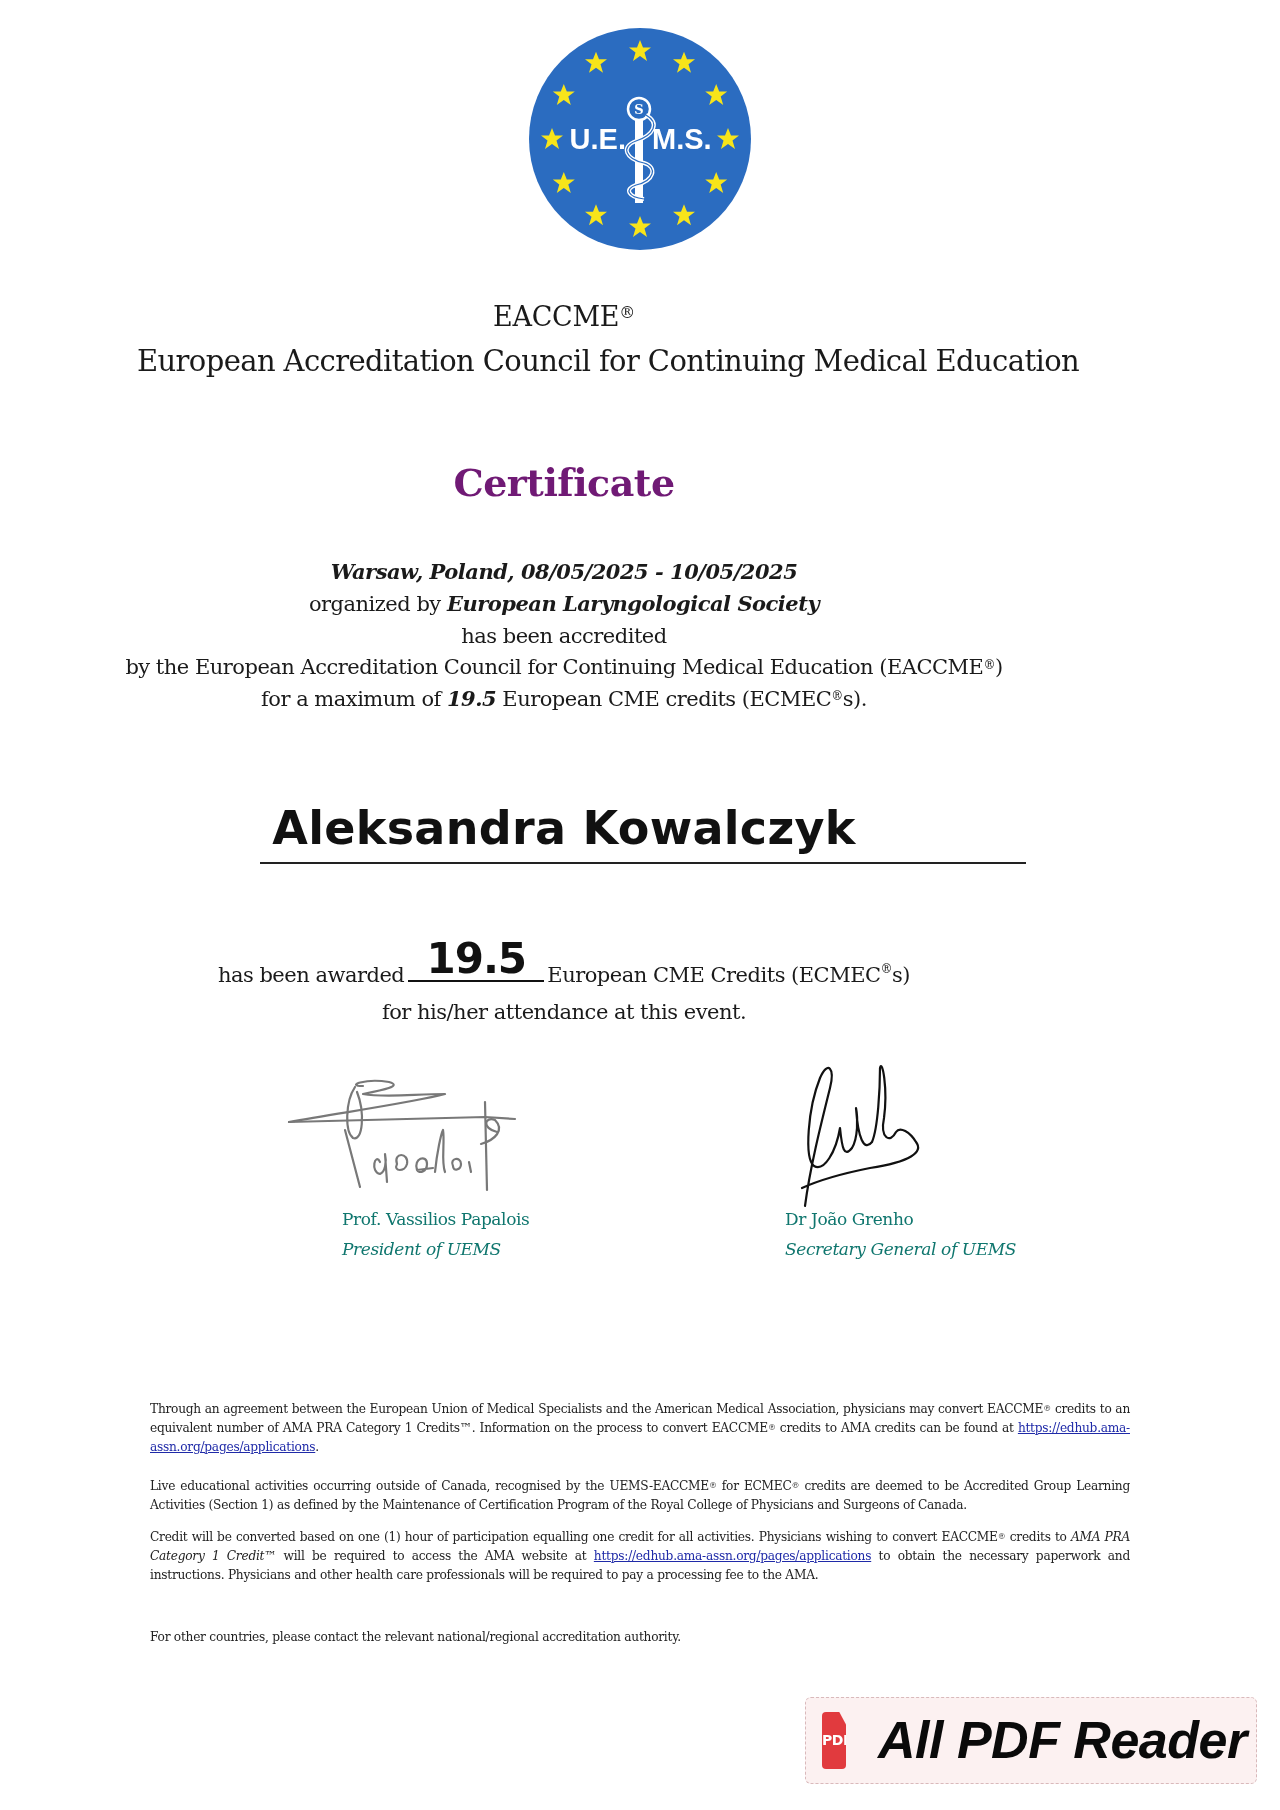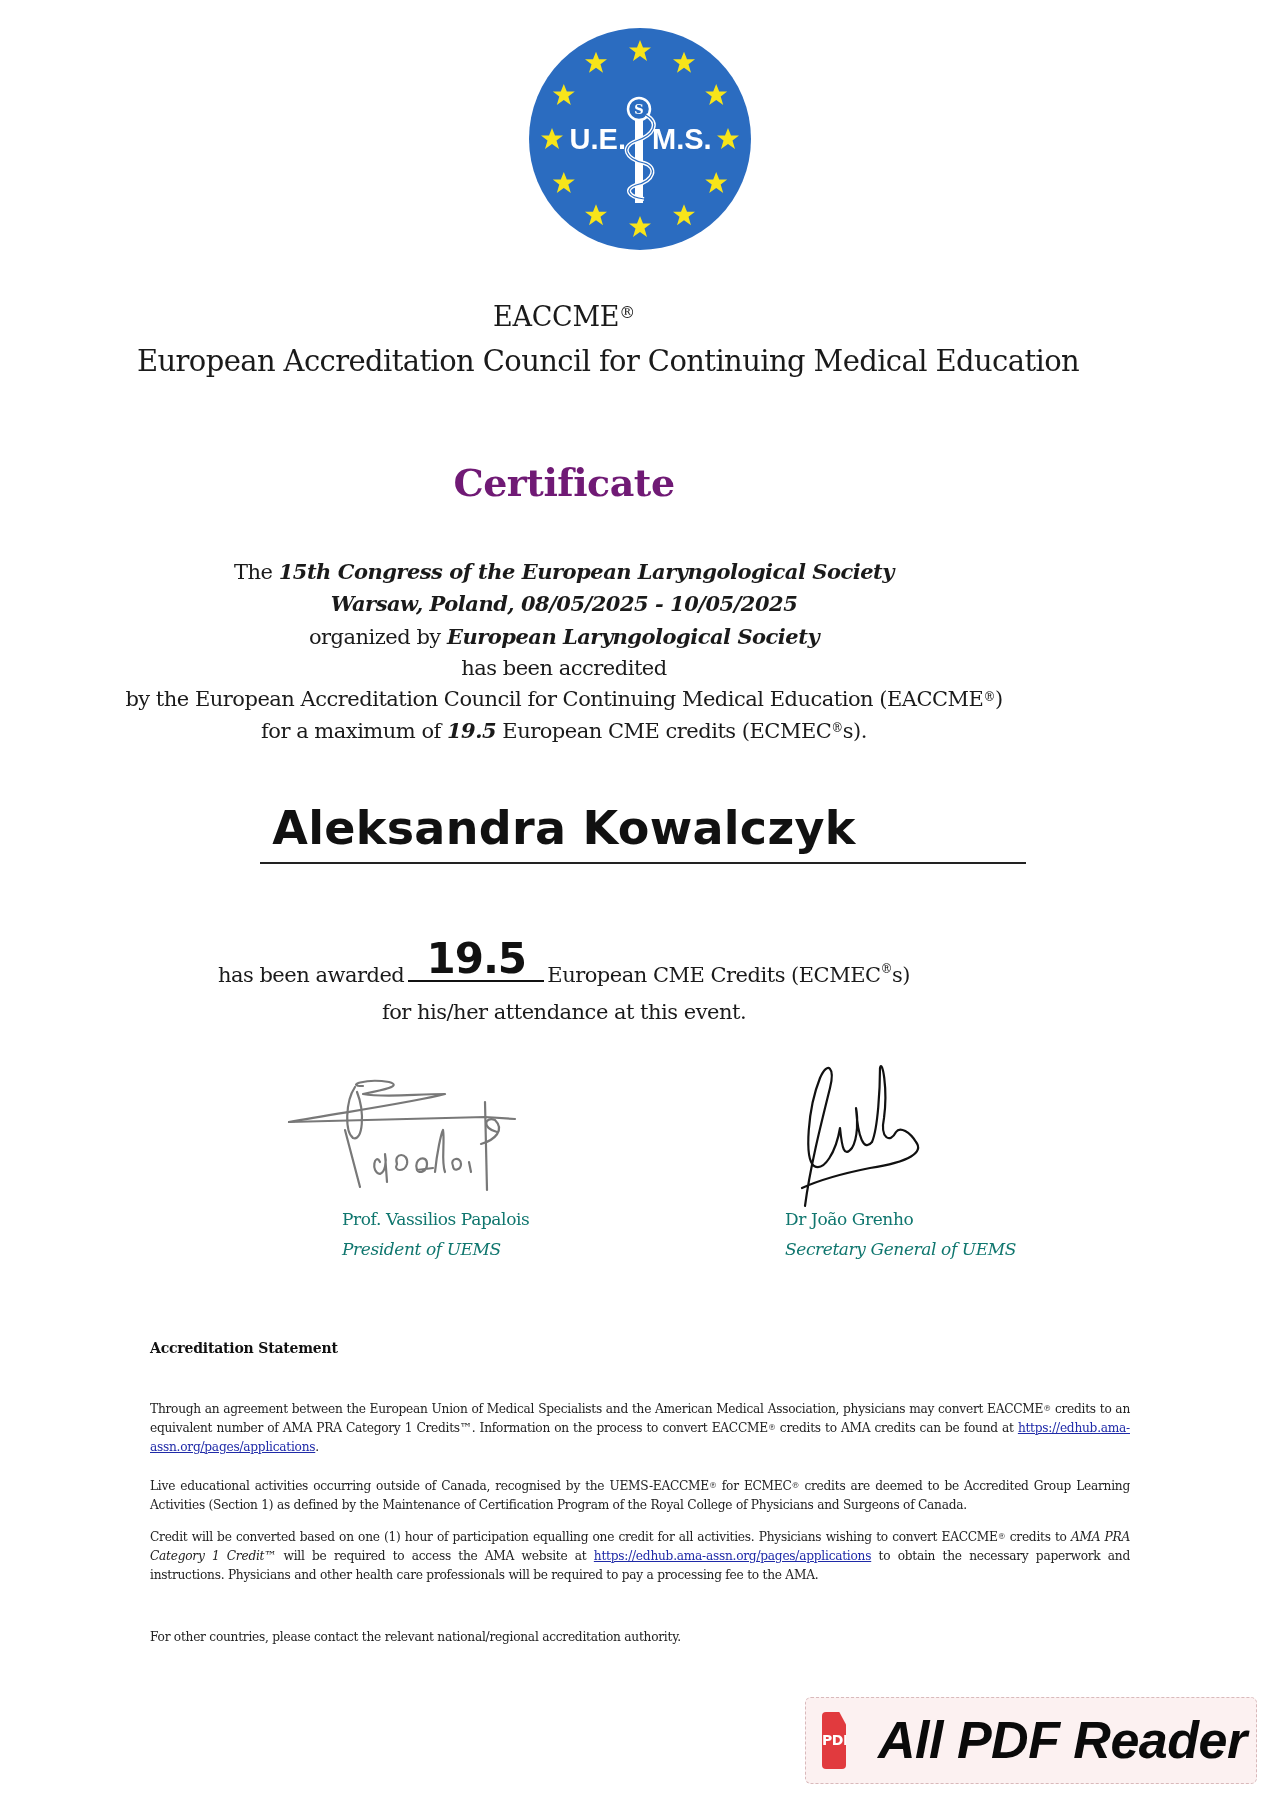--- a/index.html
+++ b/index.html
@@ -113,21 +113,20 @@
   <text x="98" y="122" text-anchor="end" font-family="Liberation Sans, sans-serif" font-size="29" font-weight="bold" fill="#fff">U.E.</text>
   <text x="124" y="122" text-anchor="start" font-family="Liberation Sans, sans-serif" font-size="29" font-weight="bold" fill="#fff">M.S.</text>
 </svg>
 
 <div class="abs center eaccme"><span>EACCME</span><sup>®</sup></div>
 <div class="abs center council">European Accreditation Council for Continuing Medical Education</div>
 
 <div class="abs center cert-title">Certificate</div>
 
 <div class="abs center acc-block">
-  <span class="line"><span>The </span><i>15th Congress of the European Laryngological Society</i></span>
   <span class="line"><i>Warsaw, Poland, 08/05/2025 - 10/05/2025</i></span>
   <span class="line"><span>organized by </span><i>European Laryngological Society</i></span>
   <span class="line">has been accredited</span>
   <span class="line"><span>by the European Accreditation Council for Continuing Medical Education (EACCME</span><sup>®</sup><span>)</span></span>
   <span class="line"><span>for a maximum of </span><i>19.5</i><span> European CME credits (ECMEC</span><sup>®</sup><span>s).</span></span>
 </div>
 
 <div class="abs center name">Aleksandra Kowalczyk</div>
 <div class="abs name-line"></div>
 
@@ -159,21 +158,20 @@
 <div id="signer-left" class="abs signer">
   <span class="nm">Prof. Vassilios Papalois</span>
   <span class="title">President of UEMS</span>
 </div>
 <div id="signer-right" class="abs signer">
   <span class="nm">Dr João Grenho</span>
   <span class="title">Secretary General of UEMS</span>
 </div>
 
 <div id="acc-statement" class="abs fine">
-  <h3>Accreditation Statement</h3>
 </div>
 <div id="p-agreement" class="abs fine">
   <p><span>Through an agreement between the European Union of Medical Specialists and the American Medical Association, physicians may convert EACCME</span><sup>®</sup><span> credits to an equivalent number of AMA PRA Category 1 Credits™.  Information on the process to convert EACCME</span><sup>®</sup><span> credits to AMA credits can be found at </span><a>https://edhub.ama-assn.org/pages/applications</a><span>.</span></p>
 </div>
 <div id="p-canada" class="abs fine">
   <p><span>Live educational activities occurring outside of Canada, recognised by the UEMS-EACCME</span><sup>®</sup><span> for ECMEC</span><sup>®</sup><span> credits are deemed to be Accredited Group Learning Activities (Section 1) as defined by the Maintenance of Certification Program of the Royal College of Physicians and Surgeons of Canada.</span></p>
 </div>
 <div id="info-conversion" class="abs fine">
   <p><span>Credit will be converted based on one (1) hour of participation equalling one credit for all activities. Physicians wishing to convert EACCME</span><sup>®</sup><span> credits to </span><i>AMA PRA Category 1 Credit™</i><span> will be required to access the AMA website at </span><a>https://edhub.ama-assn.org/pages/applications</a><span> to obtain the necessary paperwork and instructions. Physicians and other health care professionals will be required to pay a processing fee to the AMA.</span></p>
 </div>

